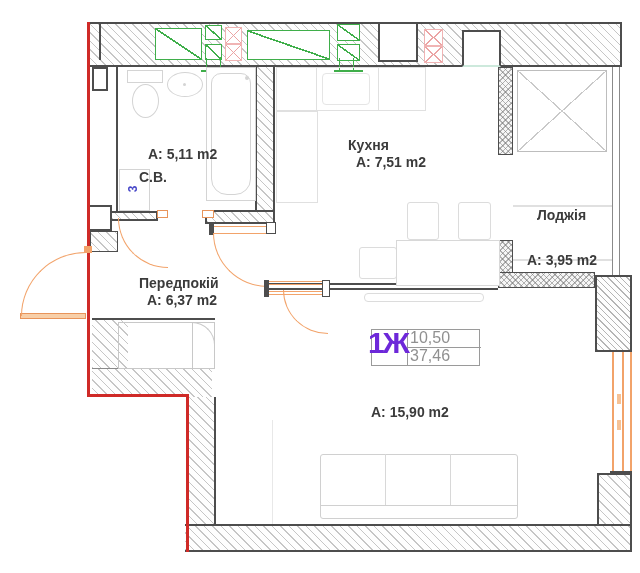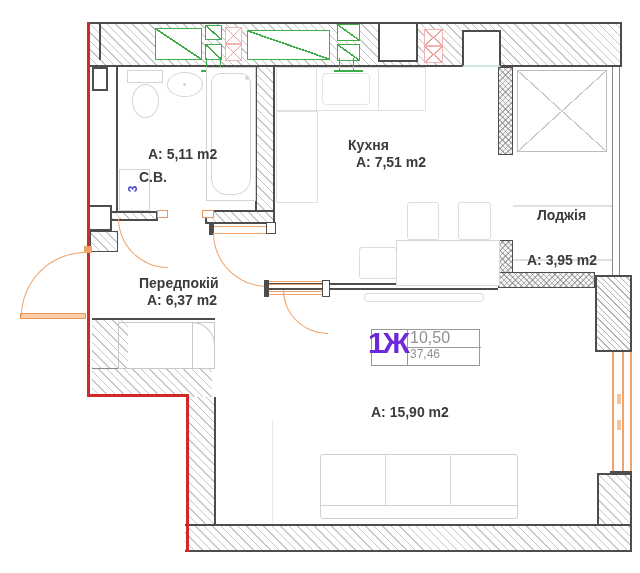--- a/index.html
+++ b/index.html
@@ -143,21 +143,21 @@
   <div style="left:385px;top:454px;width:1px;height:51px;background:#d8d8d8;"></div>
   <div style="left:450px;top:454px;width:1px;height:51px;background:#d8d8d8;"></div>
   <div style="left:320px;top:505px;width:198px;height:1px;background:#d0d0d0;"></div>
 
   <div style="left:371px;top:329px;width:109px;height:37px;border:1.2px solid #9a9a9a;z-index:6;">
     <div style="left:35px;top:0;width:1px;height:100%;background:#9a9a9a;"></div>
     <div style="left:35px;top:17px;width:74px;height:1px;background:#9a9a9a;"></div>
   </div>
   <span style="left:368px;top:326px;font-size:30px;font-weight:bold;color:#6d28d9;letter-spacing:-2px;z-index:7;font-family:'Liberation Sans',sans-serif;">1Ж</span>
   <span style="left:410px;top:329px;font-size:16px;color:#909090;z-index:7;">10,50</span>
-  <span style="left:410px;top:347px;font-size:12px;color:#909090;z-index:7;">37,46</span>
+  <span style="left:410px;top:347px;font-size:16px;color:#909090;z-index:7;">37,46</span>
 
   <span class="lbl" style="left:139px;top:129px;margin-top:40px;">С.В.</span>
   <span class="lbl" style="left:148px;top:146px;">A: 5,11 m2</span>
 
   <span class="lbl" style="left:348px;top:137px;">Кухня</span>
   <span class="lbl" style="left:356px;top:154px;">A: 7,51 m2</span>
 
   <span class="lbl" style="left:537px;top:207px;">Лоджія</span>
   <span class="lbl" style="left:527px;top:224px;margin-top:28px;">A: 3,95 m2</span>
 

